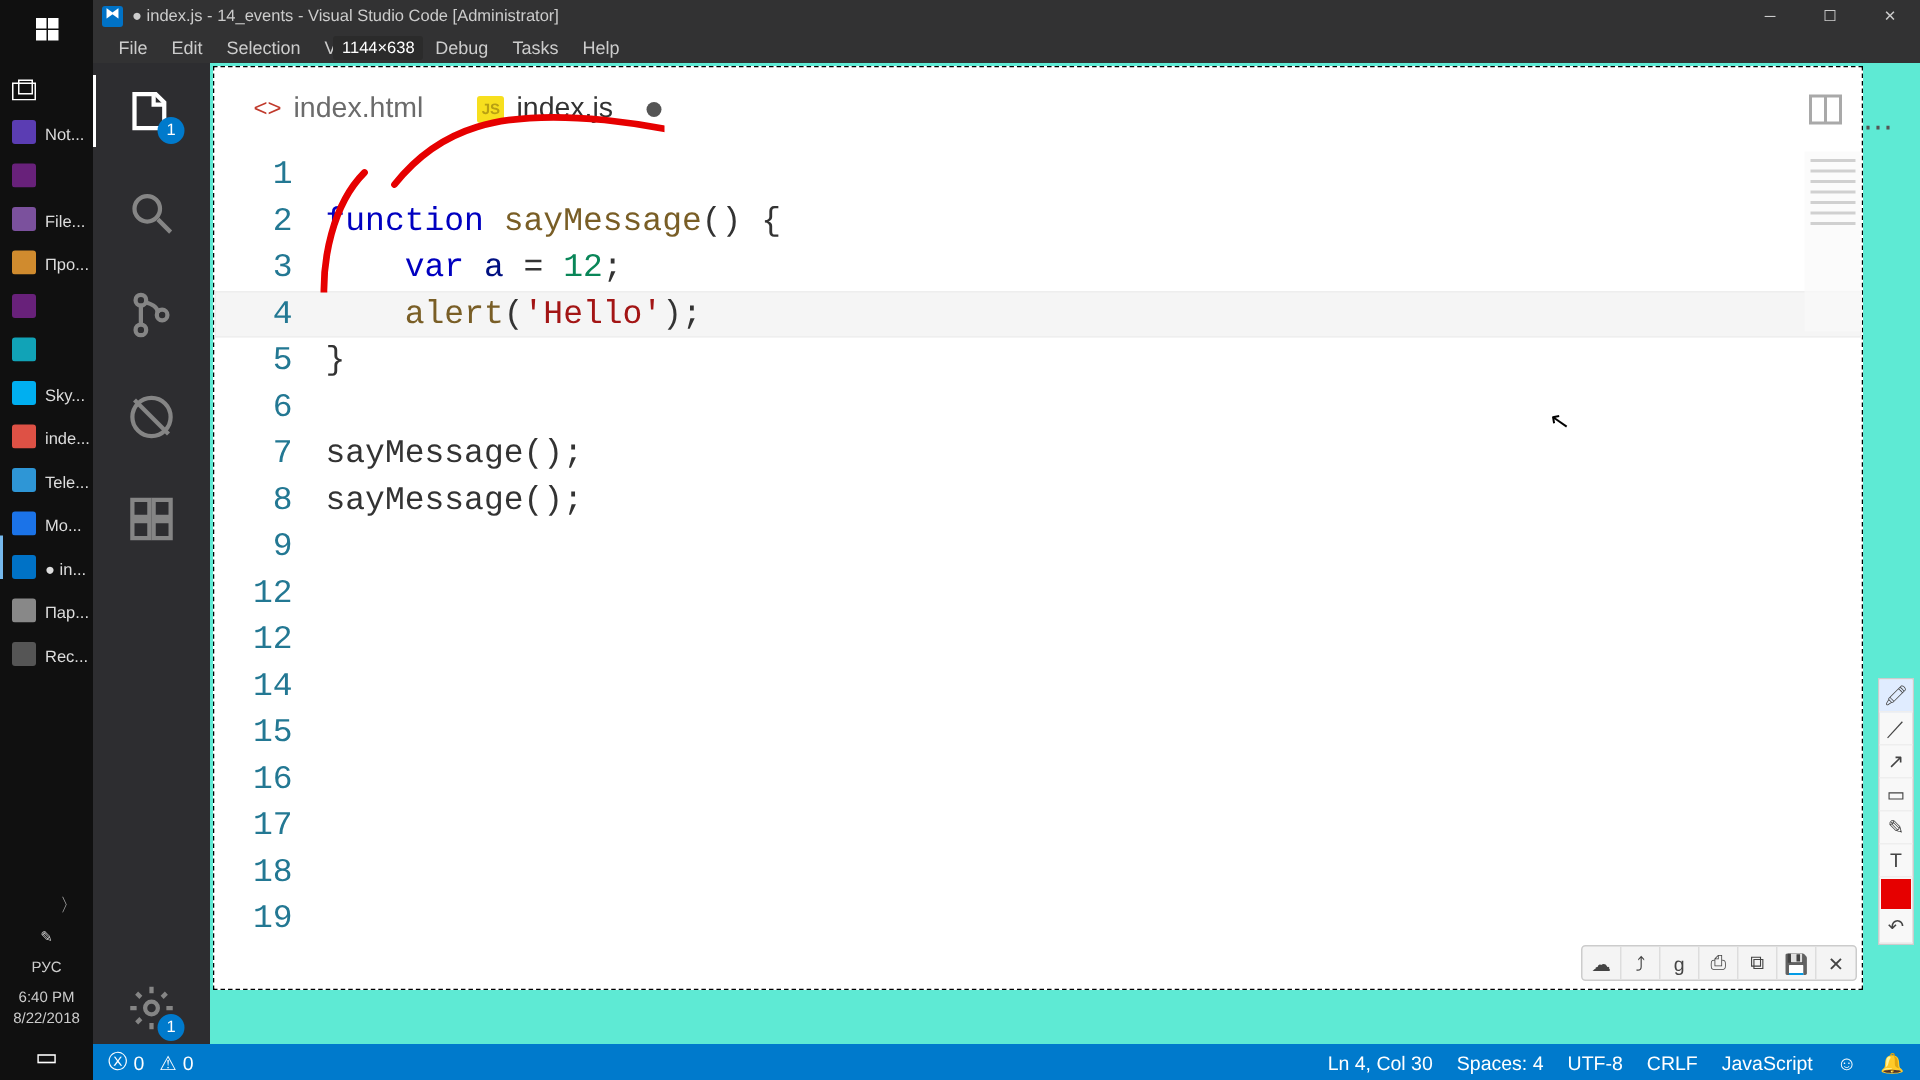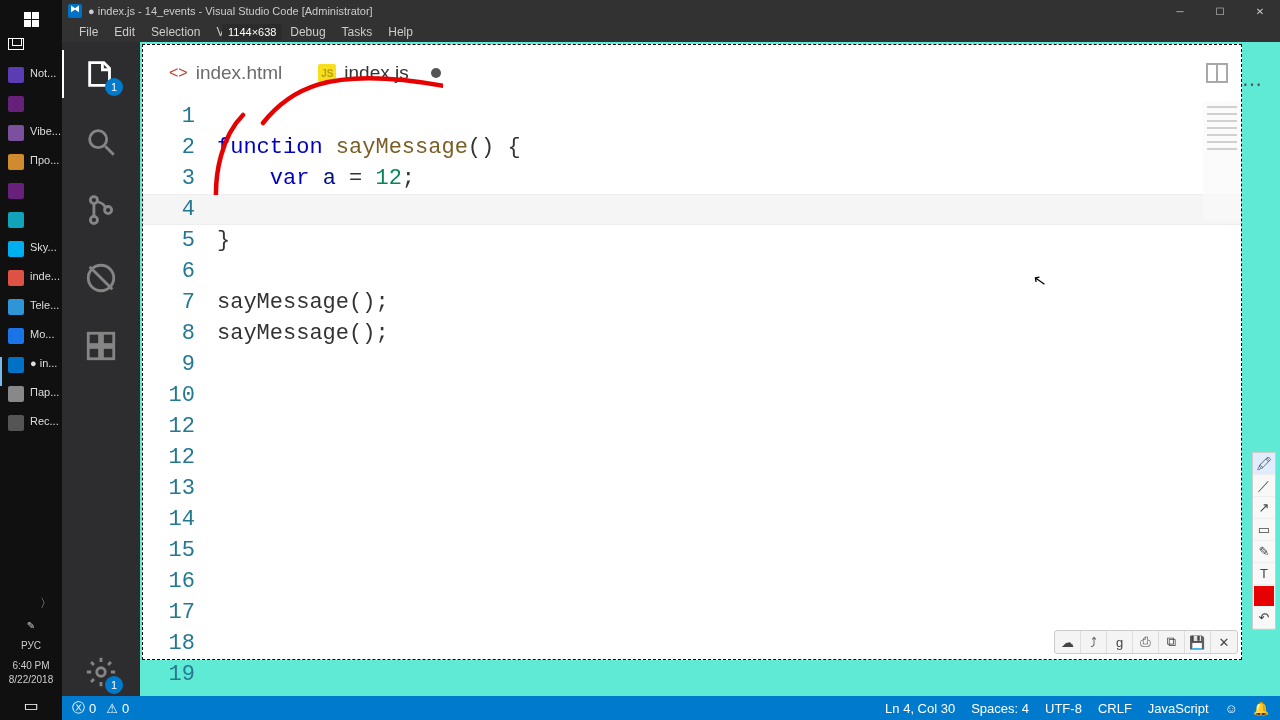--- a/index.html
+++ b/index.html
@@ -3,21 +3,21 @@
 <meta charset="utf-8">
 <style>
 html,body{margin:0;padding:0;overflow:hidden;height:720px;width:1280px;font-family:"Segoe UI",Arial,sans-serif;background:#000;user-select:none}
 *{box-sizing:border-box}
 
 
 .win-taskbar{position:absolute;left:0;top:0;width:62px;height:720px;background:#101010;display:flex;flex-direction:column;color:#fff}
 .win-taskbar .start{height:38px;display:flex;align-items:center;justify-content:center;font-size:16px}
 .win-taskbar .win-grid{display:grid;grid-template-columns:7px 7px;grid-template-rows:7px 7px;gap:1px}
 .win-taskbar .win-grid span{background:#fff}
-.tb-item{height:29px;display:flex;align-items:flex-start;font-size:11px;color:#ddd;padding-left:6px;gap:6px;border-left:2px solid transparent;cursor:pointer;overflow:hidden;white-space:nowrap}
+.tb-item{height:29px;display:flex;align-items:flex-end;font-size:11px;color:#ddd;padding-left:6px;gap:6px;border-left:2px solid transparent;cursor:pointer;overflow:hidden;white-space:nowrap}
 .tb-item.active{border-left-color:#76b9ed}
 .tb-ico{width:16px;height:16px;flex:0 0 16px;border-radius:2px}
 .tb-spacer{flex:1}
 .tb-bottom{font-size:10px;color:#ccc;text-align:center;padding:3px 0;line-height:14px}
 .tb-tray{height:30px;display:flex;align-items:center;justify-content:center;color:#fff}
 .tb-arrow{height:26px;display:flex;align-items:center;justify-content:flex-end;padding-right:10px;color:#aaa;font-size:12px}
 
 
 .vscode{position:absolute;left:62px;top:0;right:0;height:720px;background:#1e1e1e;display:flex;flex-direction:column}
 .titlebar{height:22px;background:#323233;display:flex;align-items:center;color:#ccc;font-size:11px;padding-left:6px}
@@ -118,21 +118,21 @@
   <div class="tb-item">
       <div class="tb-ico" style="background:#5b3db3"></div>
       <span>Not...</span>
     </div>
   <div class="tb-item">
       <div class="tb-ico" style="background:#68217a"></div>
       <span></span>
     </div>
   <div class="tb-item">
       <div class="tb-ico" style="background:#7b519d"></div>
-      <span>Vibe...</span>
+      <span>File...</span>
     </div>
   <div class="tb-item">
       <div class="tb-ico" style="background:#d08b2e"></div>
       <span>Про...</span>
     </div>
   <div class="tb-item">
       <div class="tb-ico" style="background:#68217a"></div>
       <span></span>
     </div>
   <div class="tb-item">
@@ -276,20 +276,21 @@
           <div class="code-row">
               <div class="gutter">2</div>
               <div class="code-line"><span class="tk-kw">function</span> <span class="tk-fn">sayMessage</span>() {</div>
             </div>
           <div class="code-row">
               <div class="gutter">3</div>
               <div class="code-line">    <span class="tk-var">var</span> <span class="tk-ident">a</span> = <span class="tk-num">12</span>;</div>
             </div>
           <div class="code-row line-hl">
               <div class="gutter">4</div>
+              <div class="code-line">    <span class="tk-fn">alert</span>(<span class="tk-str">'Hello'</span>);</div>
             </div>
           <div class="code-row">
               <div class="gutter">5</div>
               <div class="code-line">}</div>
             </div>
           <div class="code-row">
               <div class="gutter">6</div>
               <div class="code-line"> </div>
             </div>
           <div class="code-row">
@@ -298,33 +299,25 @@
             </div>
           <div class="code-row">
               <div class="gutter">8</div>
               <div class="code-line"><span>sayMessage();</span></div>
             </div>
           <div class="code-row">
               <div class="gutter">9</div>
               <div class="code-line"> </div>
             </div>
           <div class="code-row">
-              <div class="gutter">10</div>
-              <div class="code-line"> </div>
-            </div>
-          <div class="code-row">
               <div class="gutter">12</div>
               <div class="code-line"> </div>
             </div>
           <div class="code-row">
               <div class="gutter">12</div>
-              <div class="code-line"> </div>
-            </div>
-          <div class="code-row">
-              <div class="gutter">13</div>
               <div class="code-line"> </div>
             </div>
           <div class="code-row">
               <div class="gutter">14</div>
               <div class="code-line"> </div>
             </div>
           <div class="code-row">
               <div class="gutter">15</div>
               <div class="code-line"> </div>
             </div>

